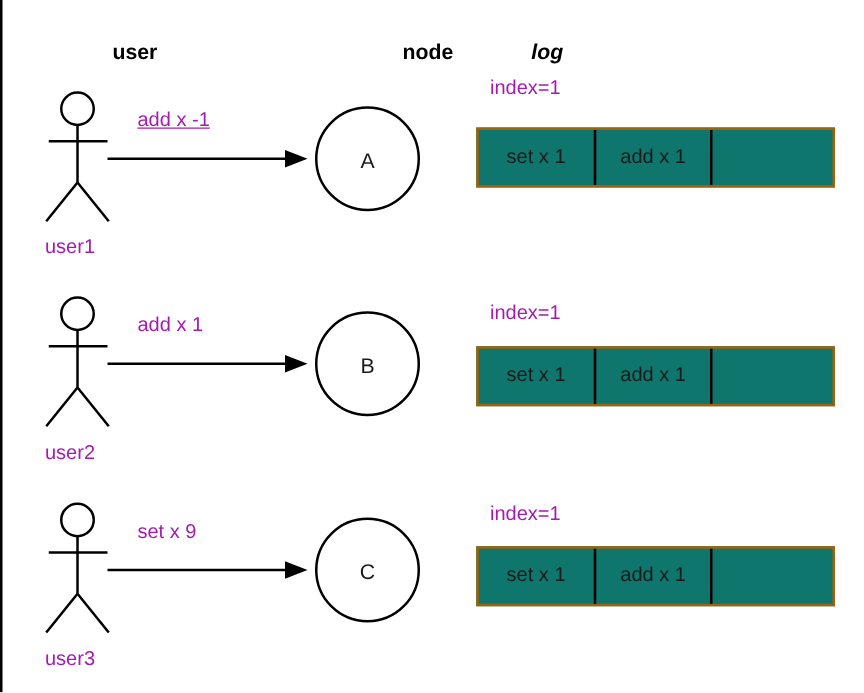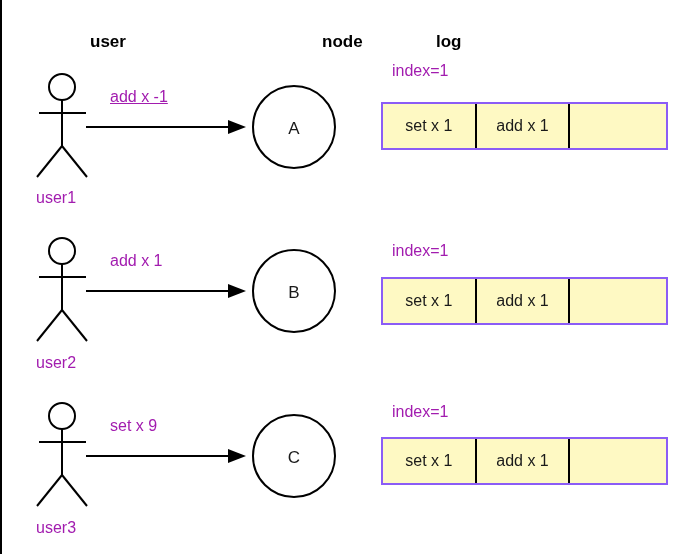--- a/index.html
+++ b/index.html
@@ -33,21 +33,21 @@
     position: absolute;
     font-size: 17px;
     font-weight: bold;
     color: #000000;
     white-space: nowrap;
     line-height: 1;
     margin-left: 48px;
   }
   .hdr-user { left: 42px;  top: 33px; }
   .hdr-node { left: 274px; top: 33px; }
-  .hdr-log  { left: 388px; top: 33px; }
+  .hdr-log  { left: 377px; top: 33px; font-style: italic; }
 
   
   .plain-text {
     position: absolute;
     font-size: 16px;
     color: #a21caf;
     white-space: nowrap;
     line-height: 1;
   }
   .actor-label { left: 36px; }
@@ -82,22 +82,22 @@
     text-align: center;
     font-size: 17px;
     color: #1a1a1a;
     line-height: 1;
   }
 
   
   .log-table {
     position: absolute;
     display: flex;
-    border: 2px solid #8b5cf6;
-    background: #fef9c3;
+    border: 2px solid #a16207;
+    background: #0f766e;
     box-sizing: border-box;
   }
   .log-cell {
     box-sizing: border-box;
     height: 100%;
     display: flex;
     align-items: center;
     justify-content: center;
     font-size: 16px;
     color: #1a1a1a;

